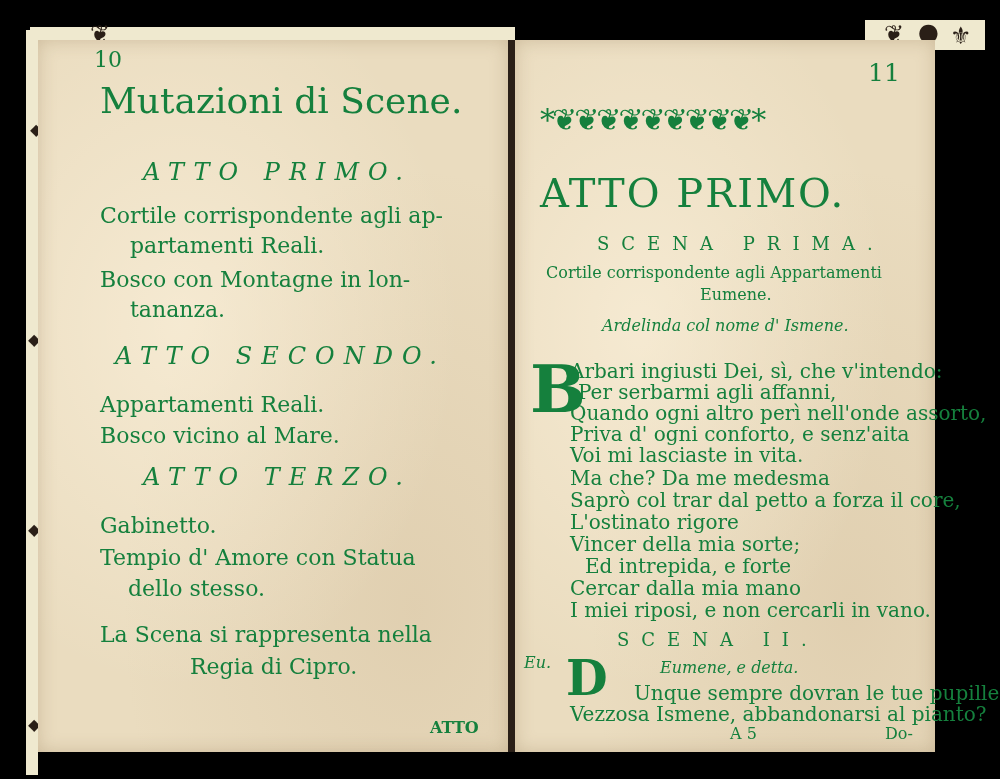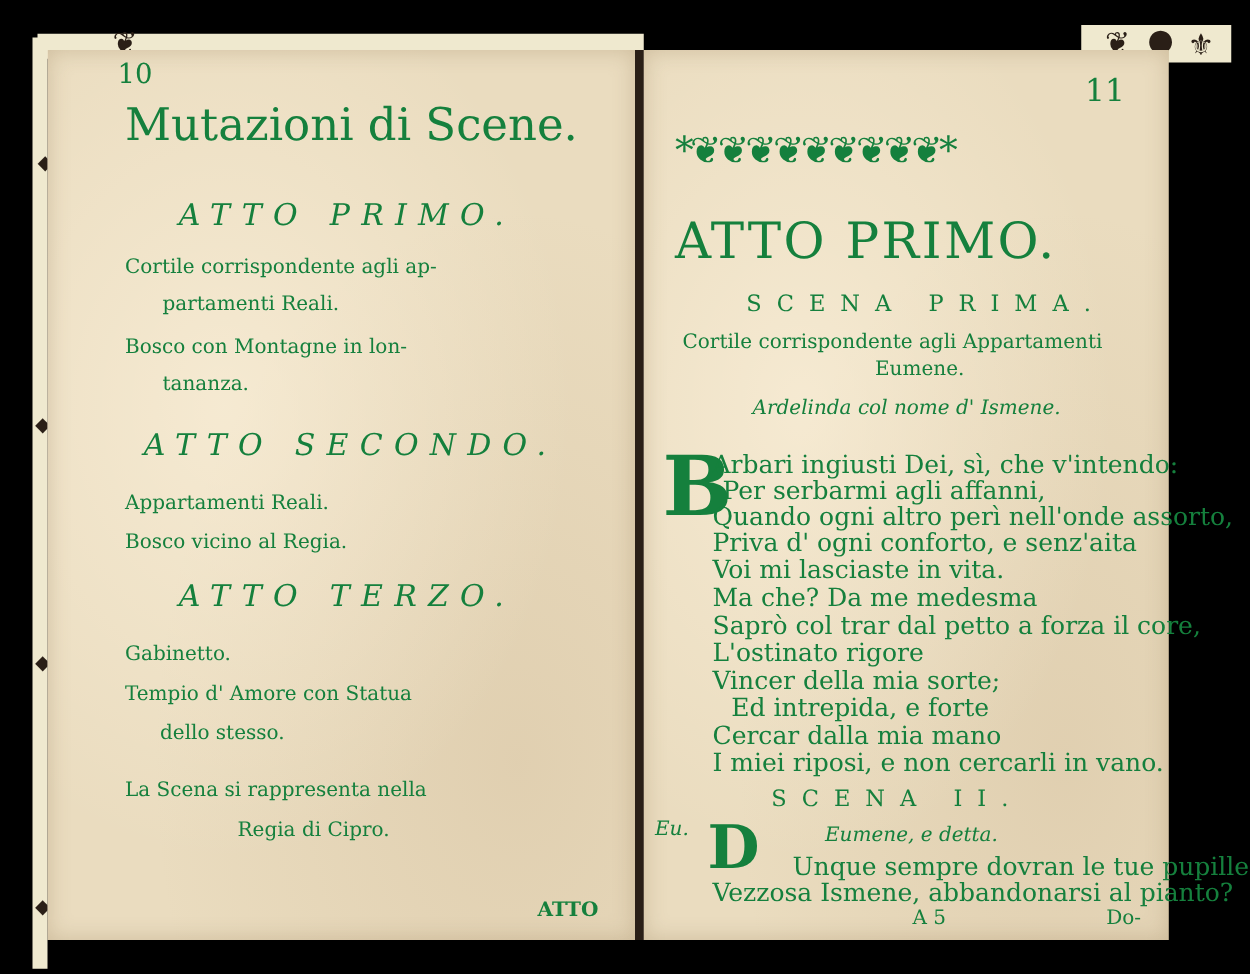--- a/index.html
+++ b/index.html
@@ -20,21 +20,21 @@
         box-shadow:inset 0 0 18px rgba(120,90,50,.25);}
   .page-left{left:38px;top:40px;width:470px;height:712px;}
   .page-right{left:515px;top:40px;width:420px;height:712px;}
   .gutter{position:absolute;left:508px;top:40px;width:8px;height:712px;background:#2a1f17;}
   .ink{color:#15803d;position:absolute;white-space:nowrap;}
   .ital{font-style:italic;}
   
   .pnum-l{left:94px;top:47px;font-size:22px;}
   .title-l{left:100px;top:80px;font-size:36px;}
   .act{font-size:24px;letter-spacing:9px;font-style:italic;}
-  .scene{font-size:16px;left:100px;text-align:center;}
+  .scene{font-size:22px;left:100px;text-align:center;}
   
   .pnum-r{left:868px;top:58px;font-size:25px;}
   .fleuron{left:540px;top:102px;font-size:30px;letter-spacing:-3px;}
   .title-r{left:540px;top:170px;font-size:40px;letter-spacing:2px;}
   .scena{font-size:18px;letter-spacing:12px;}
   .verse{font-size:20px;left:570px;}
   .dropcap{font-size:66px;left:530px;top:350px;font-weight:bold;}
   .dropcap2{font-size:48px;left:566px;top:650px;font-weight:bold;}
   .small{font-size:16px;}
 </style>
@@ -61,21 +61,21 @@
 <span class="ink title-l">Mutazioni di Scene.</span>
 
 <span class="ink act" style="left:143px;top:158px;">ATTO PRIMO.</span>
 <span class="ink scene" style="top:203px;">Cortile corrispondente agli ap-</span>
 <span class="ink scene" style="left:130px;top:233px;">partamenti Reali.</span>
 <span class="ink scene" style="top:267px;">Bosco con Montagne in lon-</span>
 <span class="ink scene" style="left:130px;top:297px;">tananza.</span>
 
 <span class="ink act" style="left:115px;top:342px;">ATTO SECONDO.</span>
 <span class="ink scene" style="top:392px;">Appartamenti Reali.</span>
-<span class="ink scene" style="top:423px;">Bosco vicino al Regia.</span>
+<span class="ink scene" style="top:423px;">Bosco vicino al Mare.</span>
 
 <span class="ink act" style="left:143px;top:463px;">ATTO TERZO.</span>
 <span class="ink scene" style="top:513px;">Gabinetto.</span>
 <span class="ink scene" style="top:545px;">Tempio d' Amore con Statua</span>
 <span class="ink scene" style="left:128px;top:576px;">dello stesso.</span>
 
 <span class="ink scene" style="top:622px;">La Scena si rappresenta nella</span>
 <span class="ink scene" style="left:190px;top:654px;">Regia di Cipro.</span>
 <span class="ink small" style="left:430px;top:718px;font-weight:bold;">ATTO</span>
 

